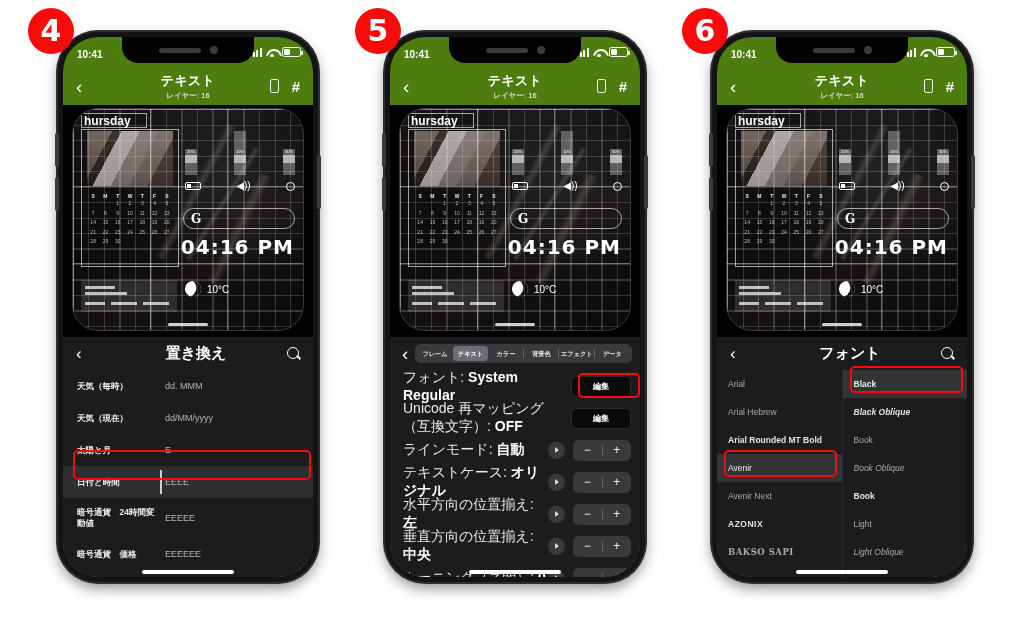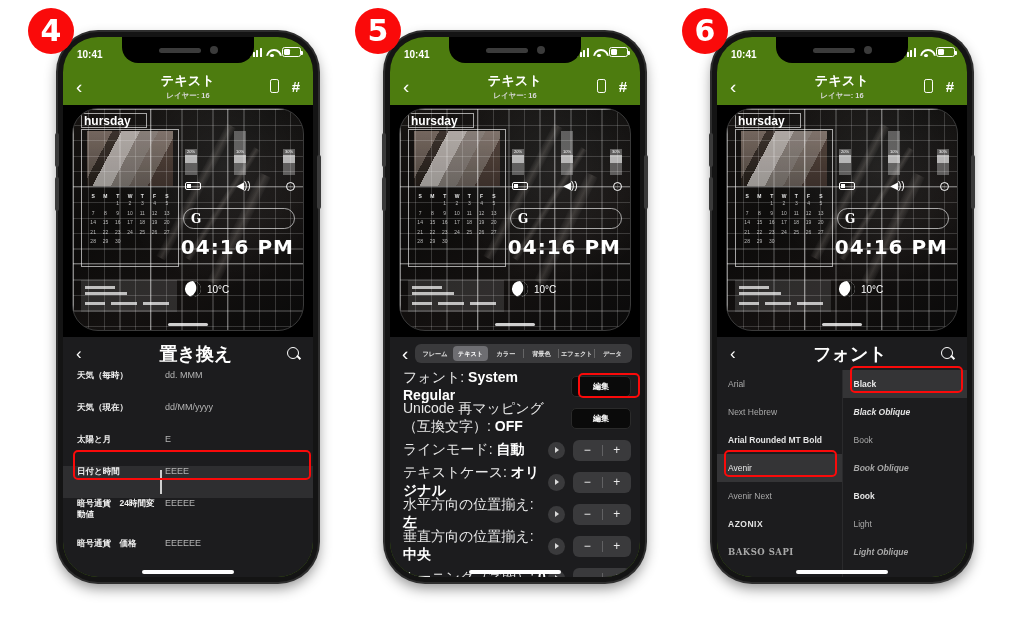--- a/index.html
+++ b/index.html
@@ -156,27 +156,27 @@
   .bottomcard .ln { position:absolute; left:4px; height:3px; background: rgba(255,255,255,.7); }
   .homebar { position: absolute; bottom: 4px; left: 50%; transform: translateX(-50%); width: 40px; height: 3px; background: rgba(255,255,255,.8); border-radius: 2px; }
 
   
   .panel { flex: 1; background: #1c1c1e; display: flex; flex-direction: column; min-height: 0; }
   .panel-head {
     flex: 0 0 33px; display: flex; align-items: center; padding: 0 13px;
     color: #fff; position: relative; background: #1c1c1e;
   }
   .panel-head .nav-back { font-size: 17px; }
-  .panel-title { position: absolute; left:16px; right:0; text-align:center; font-size: 18px; font-weight: bold; pointer-events:none;}
+  .panel-title { position: absolute; left:16px; right:0; text-align:center; font-size: 15px; font-weight: bold; pointer-events:none;}
   .ic-search { margin-left: auto; width: 13px; height: 13px; position: relative; }
   .ic-search::before { content:""; position:absolute; left:0; top:0; width:10px; height:10px; border:1.5px solid #fff; border-radius:50%; }
   .ic-search::after { content:""; position:absolute; right:0; bottom:0; width:5px; height:1.6px; background:#fff; transform: rotate(45deg); transform-origin: right bottom;}
 
   .rows { flex: 1; overflow: hidden; position: relative; }
-  .row2 { display: flex; height: 32px; padding: 0 0 0 14px; position: relative; }
+  .row2 { display: flex; align-items: center; height: 32px; padding: 0 0 0 14px; position: relative; }
   .row2 .k { flex: 0 0 88px; color: #efefef; font-size: 8.5px; font-weight: bold; line-height: 11px; padding-right: 6px; }
   .row2 .v { color: #b5b5b5; font-size: 9px; }
   .row2.tall { height: 40px; }
   .row2.sel { background: #2e2e30; }
   .row2.sel::before { content:""; position:absolute; left:97px; top:4px; bottom:4px; width:2px; background:#cfcfcf; }
 
   .hl { position: absolute; border: 2.6px solid #fa0a0a; border-radius: 5px; z-index: 25; pointer-events: none; }
 
   
   .segwrap { flex: 0 0 33px; display: flex; align-items: center; padding: 0 8px 0 12px; gap: 7px; }
@@ -197,21 +197,21 @@
   .stepper span { flex: 1; text-align: center; color: #e9e9e9; font-size: 12px; line-height: 1; }
   .stepper .div { flex: 0 0 1px; background: rgba(255,255,255,.2); height: 11px; }
 
   
   .fontcols { flex: 1; display: flex; min-height: 0; position: relative; }
   .fcol { flex: 1; min-width: 0; }
   .fcol.left { border-right: 1px solid #2a2a2c; }
   .fitem { height: 28px; display: flex; align-items: center; padding: 0 11px; font-size: 8.5px; color: #a9a9a9; white-space: nowrap; overflow: hidden; }
   .fitem.on { background: #343436; color: #e9e9e9; }
   .f-b { font-weight: bold; color: #e4e4e4; }
-  .f-i { font-style: italic; font-weight: bold; }
+  .f-i { font-style: italic; }
   .f-bi { font-weight: bold; font-style: italic; color: #e4e4e4; }
   .f-cond { font-style: italic; letter-spacing: -.6px; font-size: 8px; }
   .f-ser { font-family: "DejaVu Serif", serif; font-weight: bold; letter-spacing: .5px; }
 
   .scrollbar { position: absolute; bottom: 3px; left: 50%; transform: translateX(-50%); width: 92px; height: 4px; background: #fff; border-radius: 3px; z-index: 30; }
 </style>
 </head>
 <body>
 
 <div class="stage">
@@ -768,21 +768,21 @@
 
       <div class="panel">
         <div class="panel-head">
           <div class="nav-back">‹</div>
           <div class="panel-title">フォント</div>
           <div class="ic-search"></div>
         </div>
         <div class="fontcols">
           <div class="fcol left">
             <div class="fitem">Arial</div>
-            <div class="fitem">Next Hebrew</div>
+            <div class="fitem">Arial Hebrew</div>
             <div class="fitem f-b">Arial Rounded MT Bold</div>
             <div class="fitem on">Avenir</div>
             <div class="fitem">Avenir Next</div>
             <div class="fitem f-b" style="letter-spacing:.5px">AZONIX</div>
             <div class="fitem f-ser">BAKSO SAPI</div>
           </div>
           <div class="fcol">
             <div class="fitem on f-b">Black</div>
             <div class="fitem f-bi">Black Oblique</div>
             <div class="fitem">Book</div>

